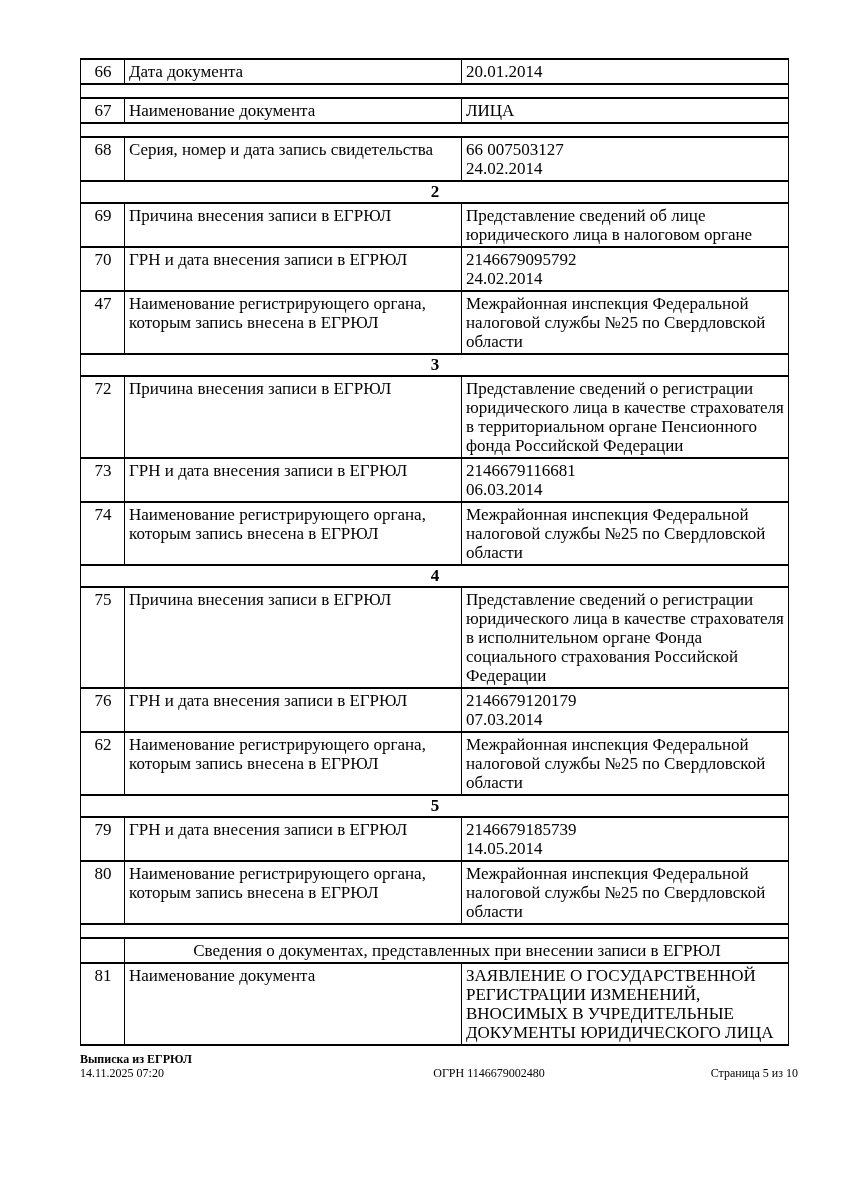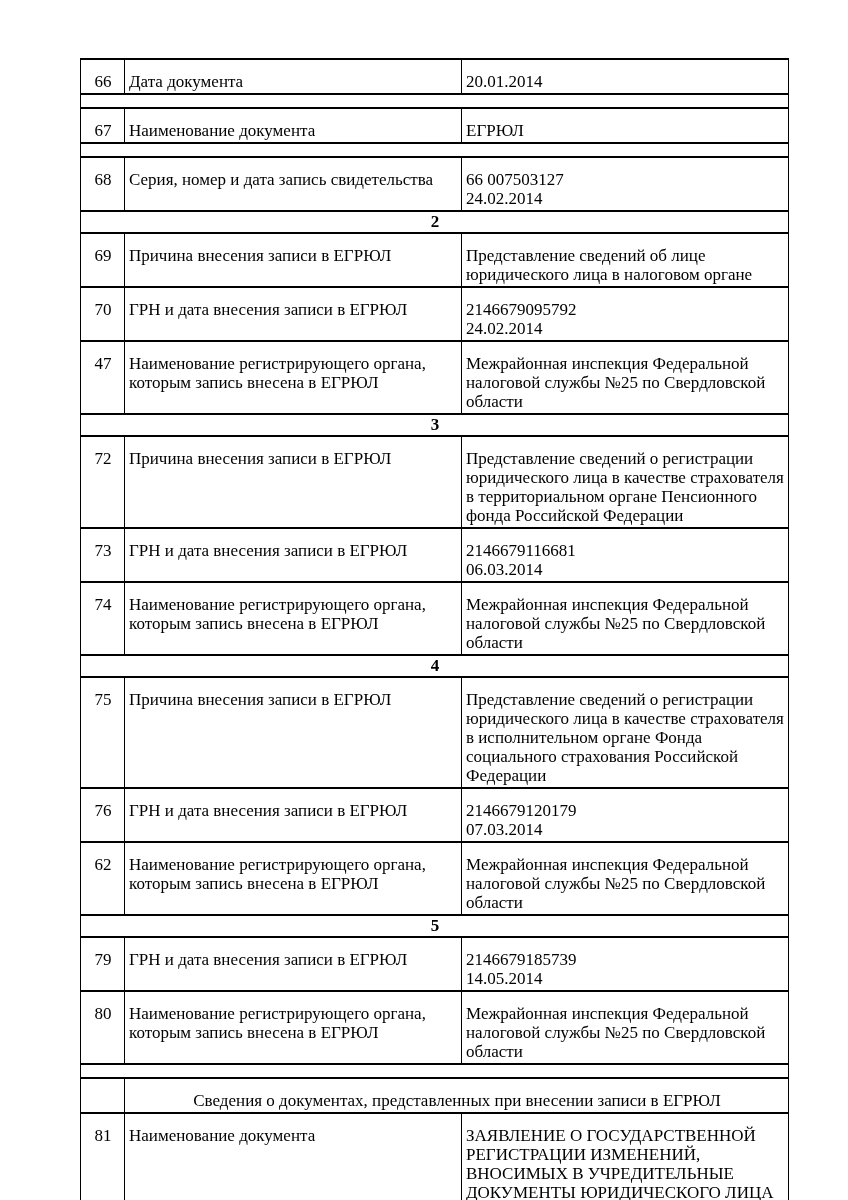--- a/index.html
+++ b/index.html
@@ -23,21 +23,21 @@
     margin: 58px 0 0 80px;
   }
   table.egrul td {
     border-left: 1px solid #000;
     border-right: 1px solid #000;
     border-top: 2px solid #000;
     border-bottom: 2px solid #000;
     vertical-align: top;
     font-size: 17px;
     line-height: 19px;
-    padding: 12px 3px 2px 4px;
+    padding: 2px 3px 2px 4px;
     white-space: pre-line;
     overflow: hidden;
     word-wrap: break-word;
   }
   td.c-num {
     text-align: center;
     padding-left: 1px;
     padding-right: 1px;
   }
   tr.spacer td {
@@ -80,21 +80,21 @@
           <td class="c-num">66</td>
           <td class="c-label">Дата документа</td>
           <td class="c-value">20.01.2014</td>
         </tr>
         <tr class="spacer">
           <td colspan="3"></td>
         </tr>
         <tr>
           <td class="c-num">67</td>
           <td class="c-label">Наименование документа</td>
-          <td class="c-value">ЕГРЮЛ</td>
+          <td class="c-value">ЛИЦА</td>
         </tr>
         <tr class="spacer">
           <td colspan="3"></td>
         </tr>
         <tr>
           <td class="c-num">68</td>
           <td class="c-label">Серия, номер и дата запись свидетельства</td>
           <td class="c-value">66 007503127
 24.02.2014</td>
         </tr>

